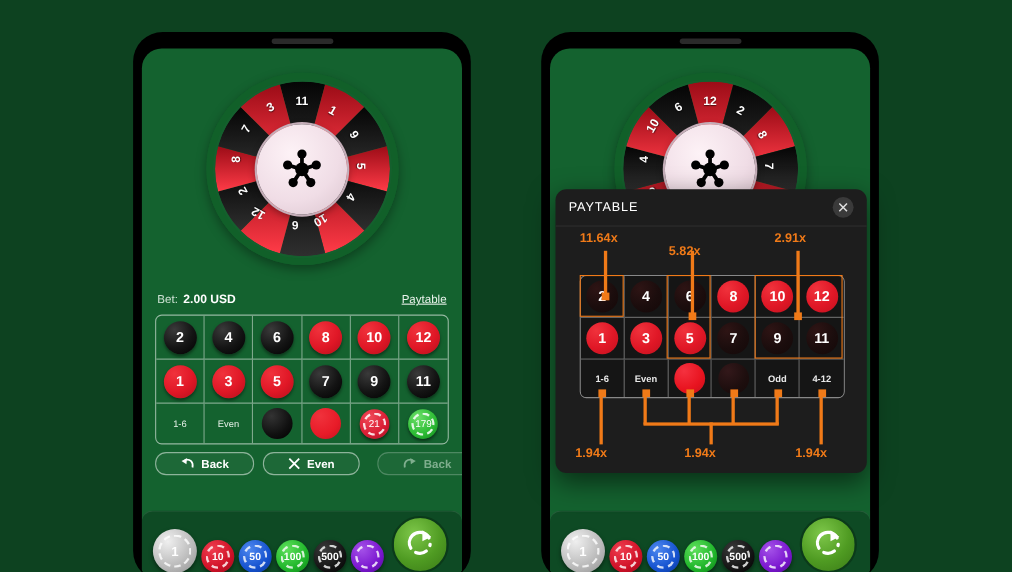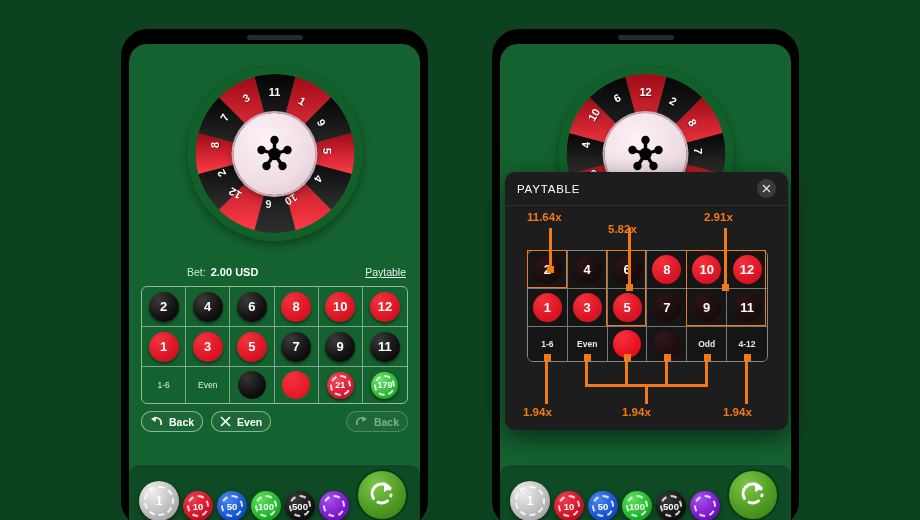--- a/index.html
+++ b/index.html
@@ -60,21 +60,21 @@
     position:absolute;left:50%;top:50%;width:82px;height:82px;
     margin:-41px 0 0 -41px;border-radius:50%;
     background:radial-gradient(circle at 38% 32%, #fdf2f6 0%, #f0dde6 58%, #d9c3cd 100%);
     box-shadow:0 0 0 2px #c4adb8, 0 3px 8px rgba(0,0,0,.45);
   }
   .hub svg{position:absolute;left:50%;top:50%;transform:translate(-50%,-50%);}
 
   
   .betbar{
     display:flex;align-items:baseline;justify-content:space-between;
-    padding:0 14px;height:20px;margin-left:44px;
+    padding:0 14px;height:20px;
   }
   .betlabel{color:#cfe3d5;font-size:10.5px;}
   .betvalue{color:#fff;font-size:11px;font-weight:bold;margin-left:5px;}
   .paytable-link{
     color:#e8f2ea;font-size:10.5px;text-decoration:underline;cursor:pointer;
   }
 
   
   .grid-wrap{margin:4px 12px 0 12px;}
   .grid{
@@ -99,39 +99,39 @@
   }
   .ball.red{background:radial-gradient(circle at 32% 26%, #f0323c 0%, #e01726 55%, #b40f1c 100%);}
   .ball.black{background:radial-gradient(circle at 32% 26%, #3a3a3a 0%, #141414 55%, #000 100%);}
   .swatch{width:28px;height:28px;border-radius:50%;}
   .swatch.red{background:radial-gradient(circle at 32% 26%, #f0323c 0%, #e81b28 60%, #c2121f 100%);}
   .swatch.black{background:radial-gradient(circle at 32% 26%, #333 0%, #101010 60%, #000 100%);}
   .txtcell{font-size:8.5px;color:#e6f0e8;}
   .chip-badge{
     width:27px;height:27px;border-radius:50%;
     display:flex;align-items:center;justify-content:center;
-    font-size:9px;font-weight:bold;color:#fff;position:relative;
+    font-size:9px;font-weight:normal;color:#fff;position:relative;
     box-shadow:0 2px 3px rgba(0,0,0,.5);
   }
   .chip-badge::before{
     content:"";position:absolute;inset:3px;border-radius:50%;
     border:2px dashed rgba(255,255,255,.85);
   }
   .chip-badge.redchip{background:radial-gradient(circle at 34% 28%, #f04a58 0%, #d81c33 60%, #9e0f22 100%);}
   .chip-badge.greenchip{background:radial-gradient(circle at 34% 28%, #6de06a 0%, #2aba32 60%, #12821c 100%);}
   .chip-badge span{position:relative;z-index:2;}
 
   
   .actions{
     display:flex;align-items:center;gap:8px;
     margin:7px 12px 0 12px;
   }
   .abtn{
     display:flex;align-items:center;justify-content:center;gap:6px;
-    height:19px;padding:0 8px;border-radius:10px;
+    height:19px;padding:0 22px;border-radius:10px;
     border:1px solid rgba(255,255,255,.5);
     color:#fff;font-size:10.5px;font-weight:bold;
     background:rgba(255,255,255,.04);
     cursor:pointer;
   }
   .abtn.disabled{color:#7fae8e;border-color:rgba(255,255,255,.22);}
   .abtn svg{display:block;}
   .spacer{flex:1;}
 
   

